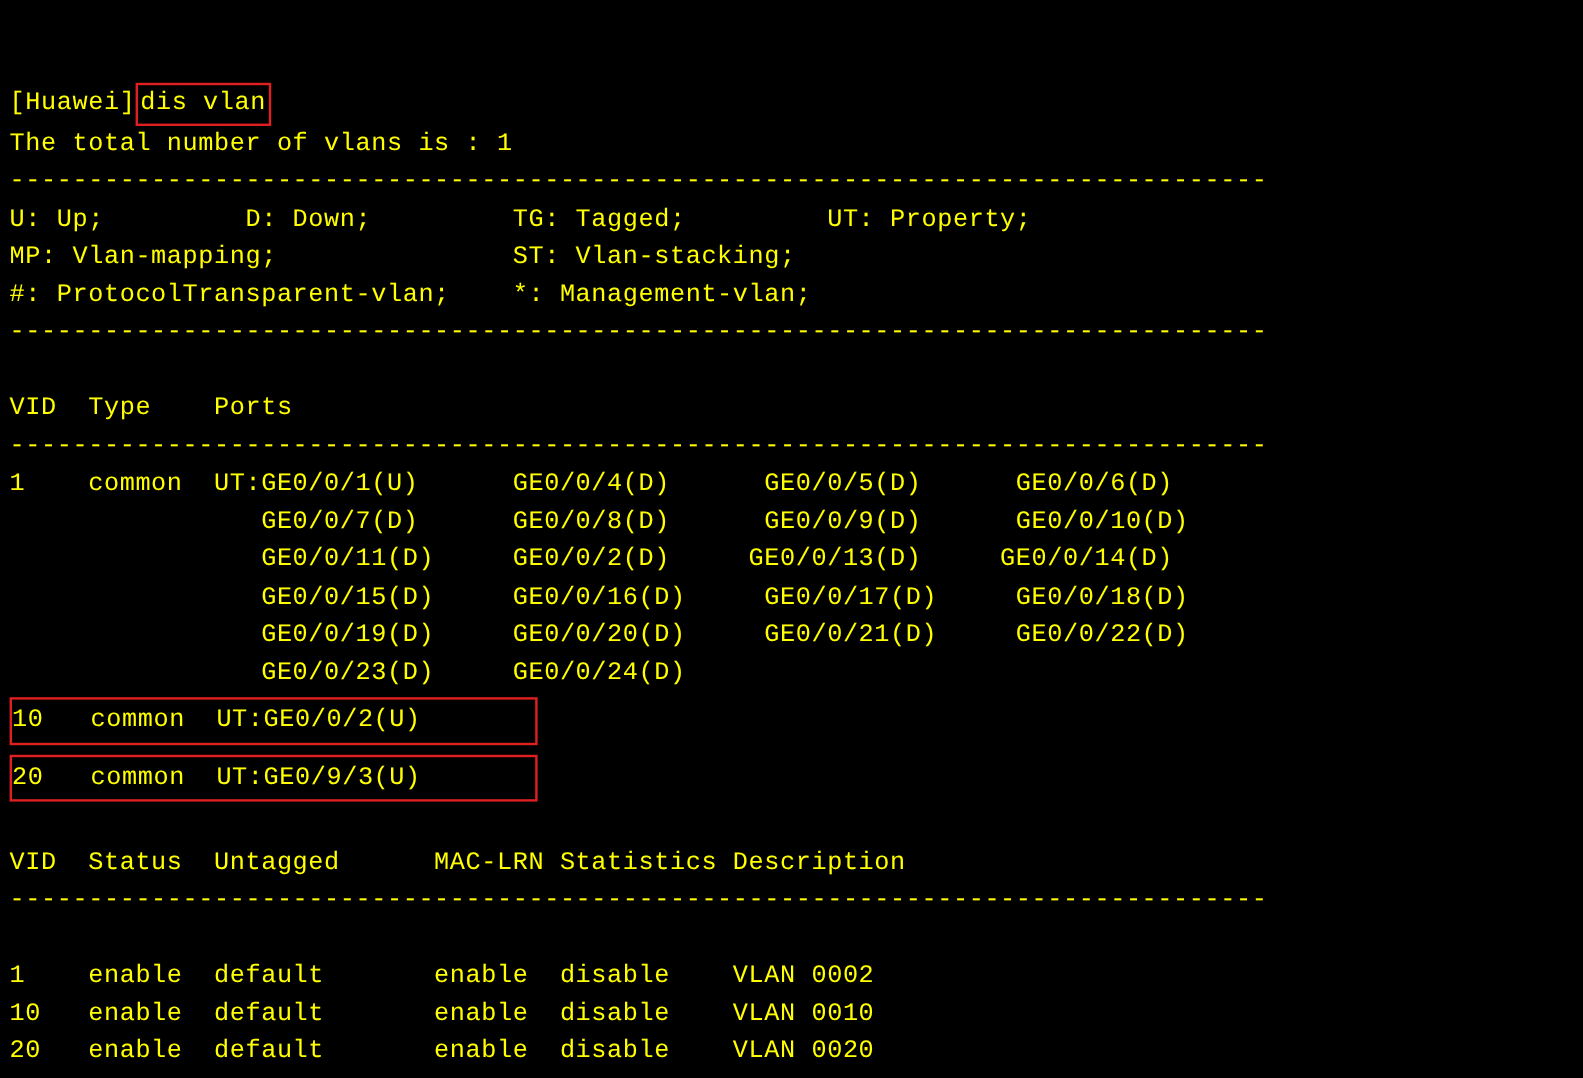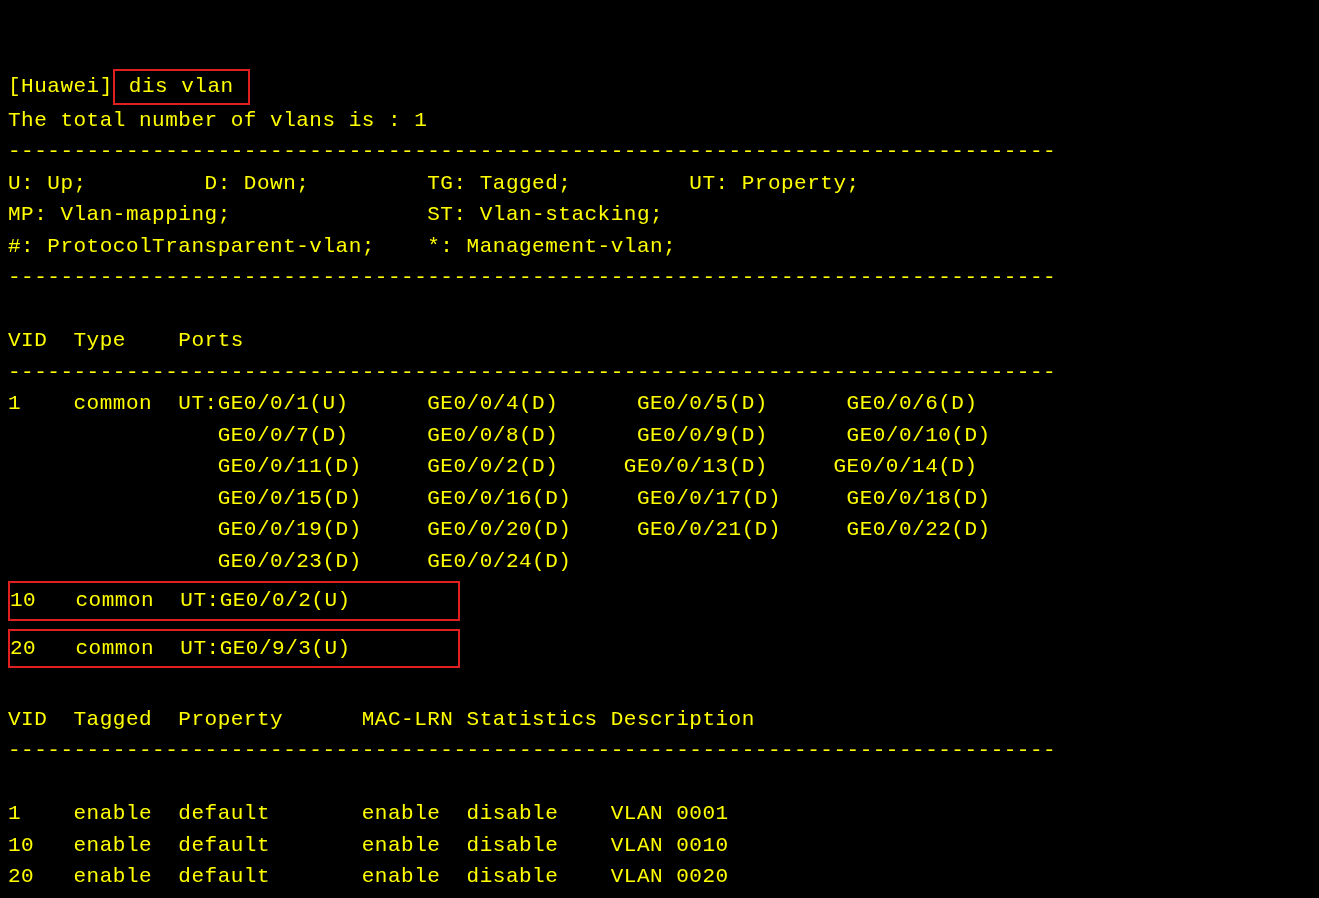--- a/index.html
+++ b/index.html
@@ -9,27 +9,27 @@
     font-size: 21px;
     line-height: 1.5;
     margin: 0;
     padding: 6px 8px;
     white-space: pre;
     letter-spacing: 0.5px;
   }
   .box-red {
     border: 2px solid #e02020;
     display: inline-block;
-    padding: 0 14px;
+    padding: 0 2px;
     box-sizing: border-box;
   }
   .row-box {
     border: 2px solid #e02020;
     display: inline-block;
-    padding: 2px 16px 2px 0;
+    padding: 2px 4px 2px 0;
     margin: 4px 0;
   }
 </style>
 </head>
 <body>
 
 <span>[Huawei]</span><span class="box-red">dis vlan</span>
 <span>The total number of vlans is : 1</span>
 <span>--------------------------------------------------------------------------------</span>
 <span>U: Up;         D: Down;         TG: Tagged;         UT: Property;</span>
@@ -41,19 +41,19 @@
 <span>--------------------------------------------------------------------------------</span>
 <span>1    common  UT:GE0/0/1(U)      GE0/0/4(D)      GE0/0/5(D)      GE0/0/6(D)</span>
 <span>                GE0/0/7(D)      GE0/0/8(D)      GE0/0/9(D)      GE0/0/10(D)</span>
 <span>                GE0/0/11(D)     GE0/0/2(D)     GE0/0/13(D)     GE0/0/14(D)</span>
 <span>                GE0/0/15(D)     GE0/0/16(D)     GE0/0/17(D)     GE0/0/18(D)</span>
 <span>                GE0/0/19(D)     GE0/0/20(D)     GE0/0/21(D)     GE0/0/22(D)</span>
 <span>                GE0/0/23(D)     GE0/0/24(D)</span>
 <span class="row-box">10   common  UT:GE0/0/2(U)       </span>
 <span class="row-box">20   common  UT:GE0/9/3(U)       </span>
 
-<span>VID  Tagged  Property      MAC-LRN Statistics Description</span>
+<span>VID  Status  Untagged      MAC-LRN Statistics Description</span>
 <span>--------------------------------------------------------------------------------</span>
 
-<span>1    enable  default       enable  disable    VLAN 0001</span>
+<span>1    enable  default       enable  disable    VLAN 0002</span>
 <span>10   enable  default       enable  disable    VLAN 0010</span>
 <span>20   enable  default       enable  disable    VLAN 0020</span>
 
 
 </body></html>

